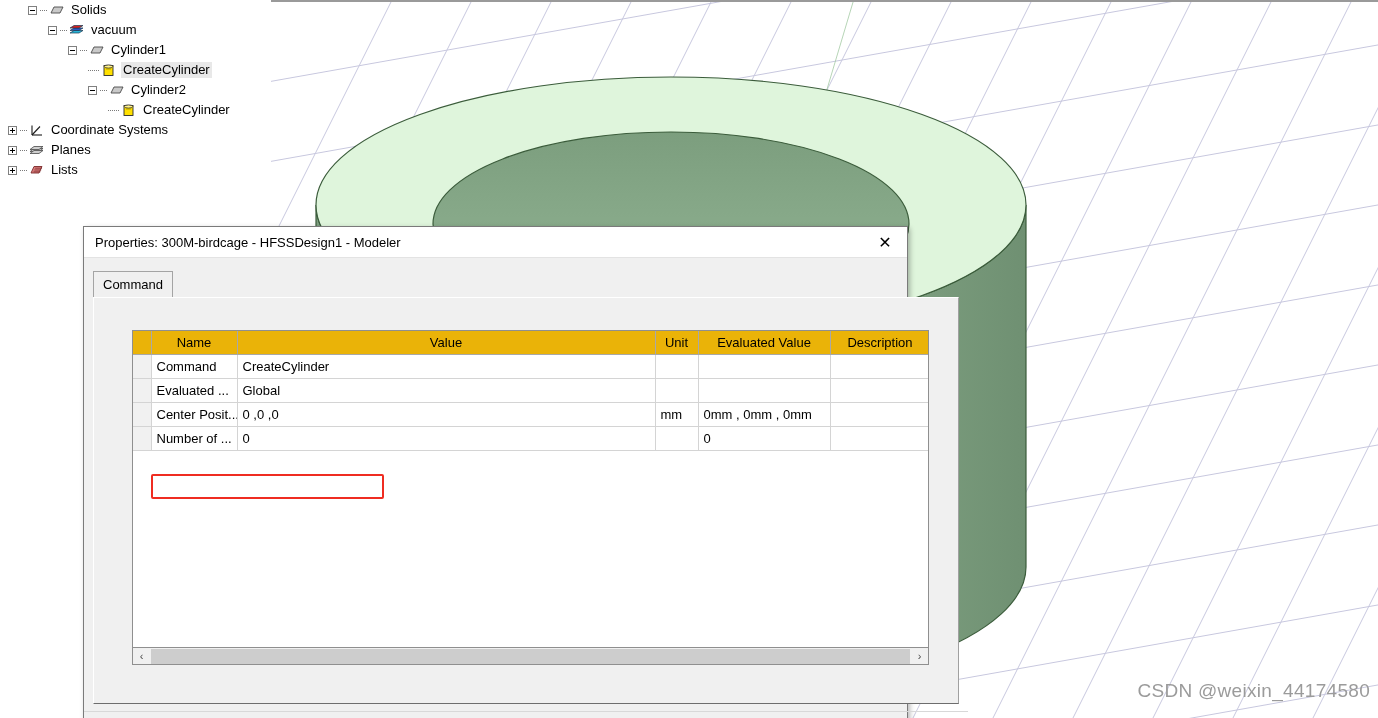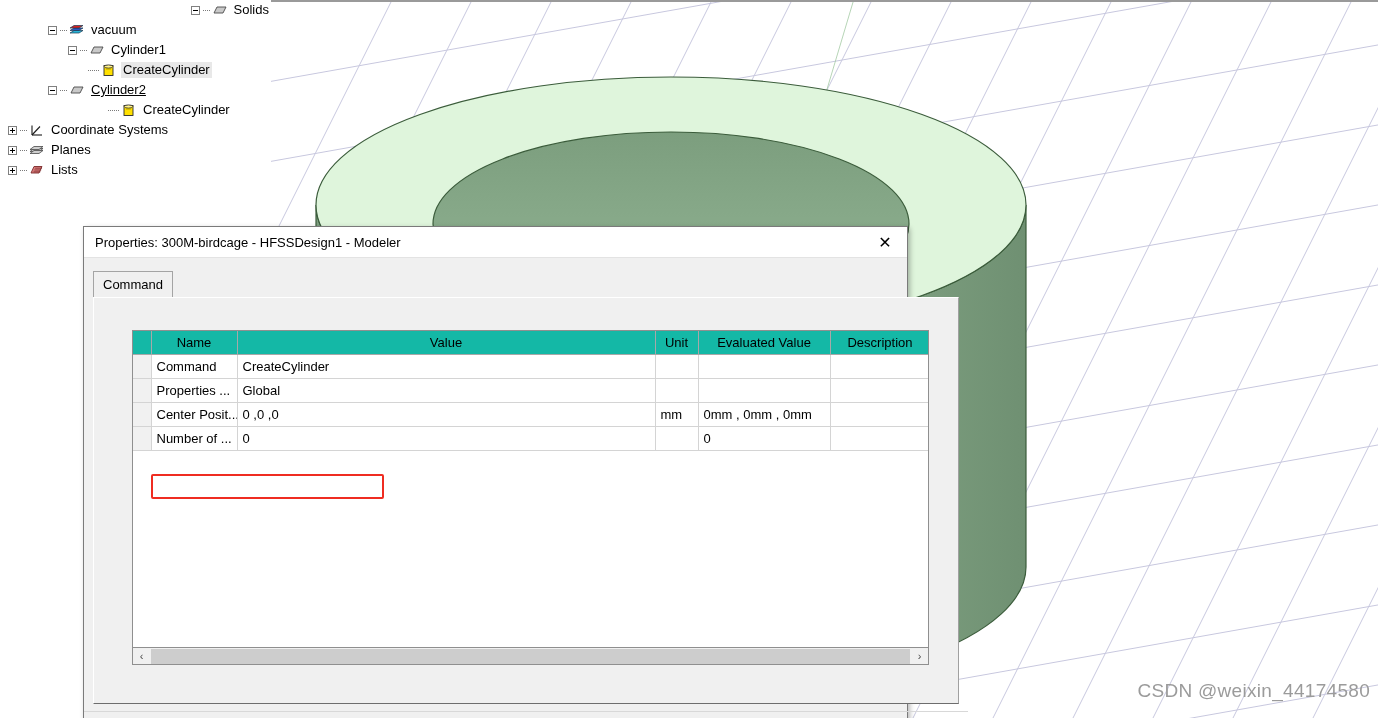--- a/index.html
+++ b/index.html
@@ -181,21 +181,21 @@
   }
   table.proptable {
     border-collapse: collapse;
     table-layout: fixed;
     width: 100%;
     font-size: 13px;
     color: #000;
   }
   table.proptable th {
     height: 23px;
-    background: #14b8a6;
+    background: #eab308;
     border-right: 1px solid #a8a8a8;
     border-bottom: 1px solid #a8a8a8;
     font-weight: normal;
     font-size: 13px;
     text-align: center;
     padding: 0;
   }
   table.proptable td {
     height: 24px;
     border-right: 1px solid #d4d4d4;
@@ -404,21 +404,21 @@
         <line x1="215" y1="477" x2="197" y2="504" stroke="#e00000"></line>
         <polygon points="191,513 194,498 203,504" fill="#e00000"></polygon>
       </g>
     </svg>
 
     <div class="watermark">CSDN @weixin_44174580</div>
   </div>
 
   <div id="tree-panel">
     <div id="tree-rows">
-        <div class="tree-row" style=" justify-content: flex-end;">
+        <div class="tree-row" style="padding-left: 28px;">
           <span class="expander"></span>
           <span class="dots"></span>
           <span class="tree-icon"><svg width="17" height="15" viewBox="0 0 17 15">
               <path d="M3 10 L6 4 L15 4 L12 10 Z" fill="#c9c9c9" stroke="#4a4a4a" stroke-width="0.9"></path>
             </svg></span>
           <span class="tree-label">Solids</span>
         </div>
         <div class="tree-row" style="padding-left: 48px;">
           <span class="expander"></span>
           <span class="dots"></span>
@@ -439,21 +439,21 @@
         </div>
         <div class="tree-row" style="padding-left: 88px;">
           <span class="dots" style="width: 11px;"></span>
           <span class="tree-icon"><svg width="17" height="15" viewBox="0 0 17 15">
               <rect x="4" y="2.5" width="9" height="10" fill="#ffe000" stroke="#2a2a2a" stroke-width="0.9"></rect>
               <ellipse cx="8.5" cy="3.5" rx="4.2" ry="1.6" fill="#fff18a" stroke="#2a2a2a" stroke-width="0.8"></ellipse>
               <line x1="6" y1="6" x2="11" y2="6" stroke="#9a8800" stroke-width="0.7"></line>
             </svg></span>
           <span class="tree-label selected">CreateCylinder</span>
         </div>
-        <div class="tree-row" style="padding-left: 48px; text-decoration: underline;">
+        <div class="tree-row" style="padding-left: 88px;">
           <span class="expander"></span>
           <span class="dots"></span>
           <span class="tree-icon"><svg width="17" height="15" viewBox="0 0 17 15">
               <path d="M3 10 L6 4 L15 4 L12 10 Z" fill="#c9c9c9" stroke="#4a4a4a" stroke-width="0.9"></path>
             </svg></span>
           <span class="tree-label">Cylinder2</span>
         </div>
         <div class="tree-row" style="padding-left: 108px;">
           <span class="dots" style="width: 11px;"></span>
           <span class="tree-icon"><svg width="17" height="15" viewBox="0 0 17 15">
@@ -543,21 +543,21 @@
                 <tr>
                   <td class="rowsel"></td>
                   <td>Command</td>
                   <td>CreateCylinder</td>
                   <td></td>
                   <td></td>
                   <td></td>
                 </tr>
                 <tr>
                   <td class="rowsel"></td>
-                  <td>Properties ...</td>
+                  <td>Evaluated ...</td>
                   <td>Global</td>
                   <td></td>
                   <td></td>
                   <td></td>
                 </tr>
                 <tr>
                   <td class="rowsel"></td>
                   <td>Center Posit...</td>
                   <td>0 ,0 ,0</td>
                   <td>mm</td>

